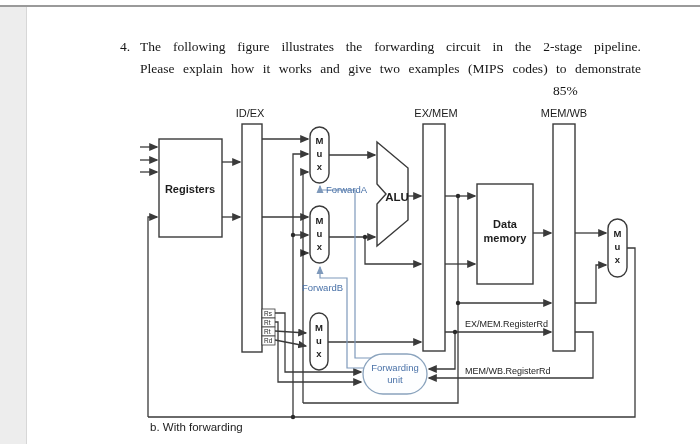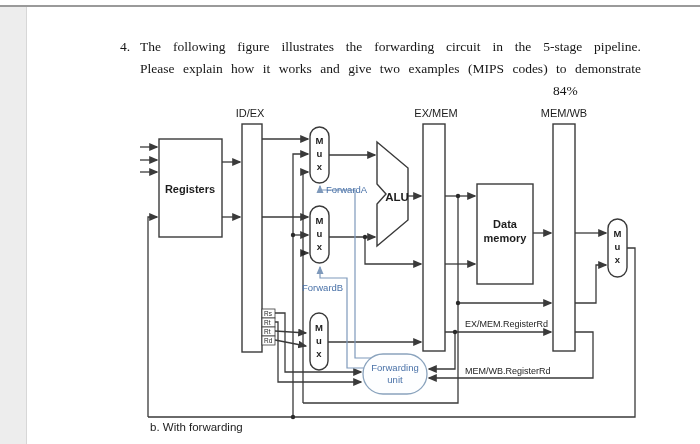--- a/index.html
+++ b/index.html
@@ -30,23 +30,23 @@
   .jdot{fill:#2a2a2a;stroke:none;}
 </style>
 </head>
 <body>
 
 <div class="page">
   <div class="top-rule"></div>
   <div class="left-gutter"></div>
 
   <div class="question q-num">4.</div>
-  <div class="question q-line q-just q1">The following figure illustrates the forwarding circuit in the 5-stage pipeline.</div>
+  <div class="question q-line q-just q1">The following figure illustrates the forwarding circuit in the 2-stage pipeline.</div>
   <div class="question q-line q-just q2">Please explain how it works and give two examples (MIPS codes) to demonstrate</div>
-  <div class="question q-score">84%</div>
+  <div class="question q-score">85%</div>
 
   <svg width="700" height="444" viewBox="0 0 700 444">
     <defs>
       <marker id="arr" markerWidth="7" markerHeight="7" refX="6" refY="3" orient="auto">
         <path d="M0,0 L7,3 L0,6 Z" fill="#3a3a3a"></path>
       </marker>
       <marker id="arrb" markerWidth="7" markerHeight="7" refX="6" refY="3" orient="auto">
         <path d="M0,0 L7,3 L0,6 Z" fill="#7e99bb"></path>
       </marker>
     </defs>

